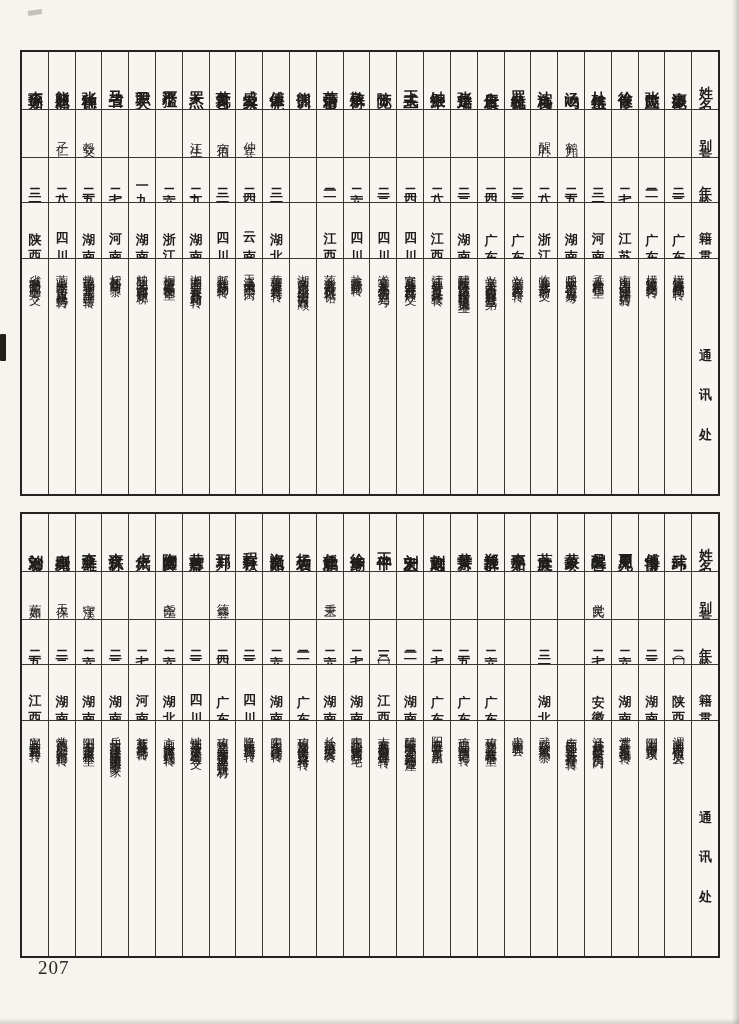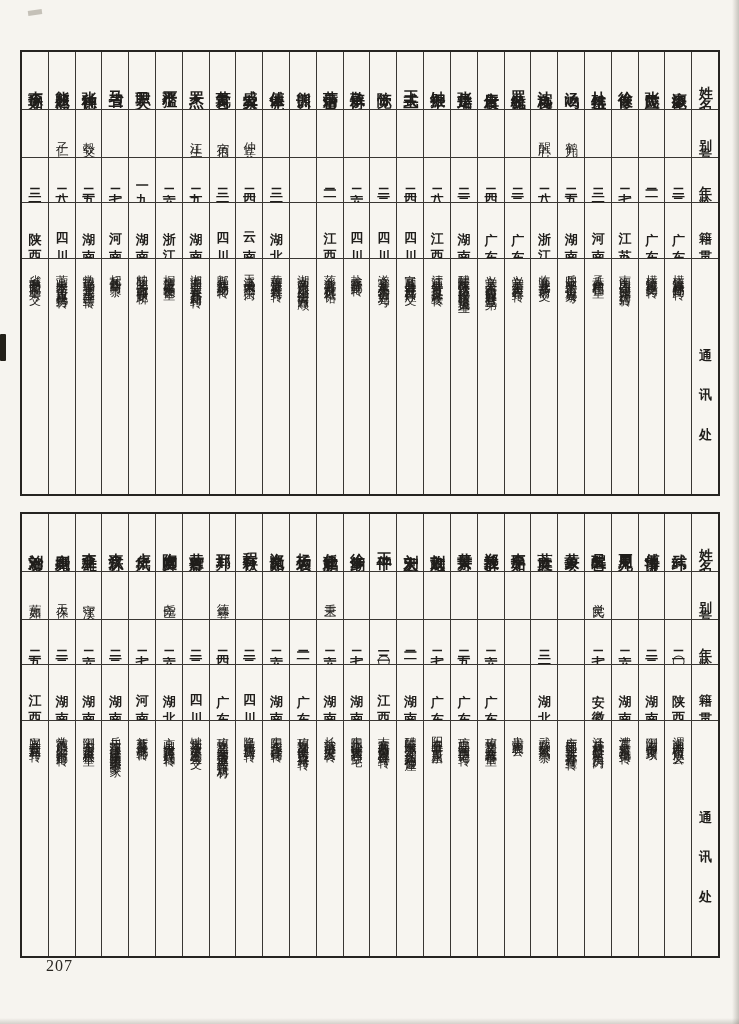--- a/index.html
+++ b/index.html
@@ -33,21 +33,21 @@
   .native{font-size:13px;font-weight:600;letter-spacing:17px;margin-bottom:-17px;}
   .addr{font-size:12px;letter-spacing:2px;}
 
   .hdr{font-weight:700;color:#1f1d1a;}
   .hdr-name{font-size:14px;letter-spacing:12px;margin-bottom:-12px;}
   .hdr-alias{font-size:13px;letter-spacing:9px;margin-bottom:-9px;}
   .hdr-age{font-size:13px;letter-spacing:8px;margin-bottom:-8px;}
   .hdr-native{font-size:13px;letter-spacing:18px;margin-bottom:-18px;}
   .hdr-addr{font-size:13px;letter-spacing:40px;margin-bottom:-40px;}
 
-  .page-number{position:absolute;left:38px;top:957px;font-size:16px;color:#2a2722;letter-spacing:1px;margin-left:8px;}
+  .page-number{position:absolute;left:38px;top:957px;font-size:19px;color:#2a2722;letter-spacing:1px;}
 
   .smudge-left{position:absolute;left:0;top:334px;width:6px;height:27px;background:#232019;border-radius:1px;}
   .mark-top{position:absolute;left:28px;top:10px;width:14px;height:5px;background:#c5c1b8;transform:rotate(-8deg);}
   .edge-right{position:absolute;right:0;top:0;width:7px;height:100%;background:linear-gradient(to right,rgba(110,105,95,0),rgba(110,105,95,.35));}
   .edge-bottom{position:absolute;left:0;bottom:0;width:100%;height:6px;background:linear-gradient(to bottom,rgba(110,105,95,0),rgba(110,105,95,.25));}
 </style>
 </head>
 <body>
 
 <div class="page">

